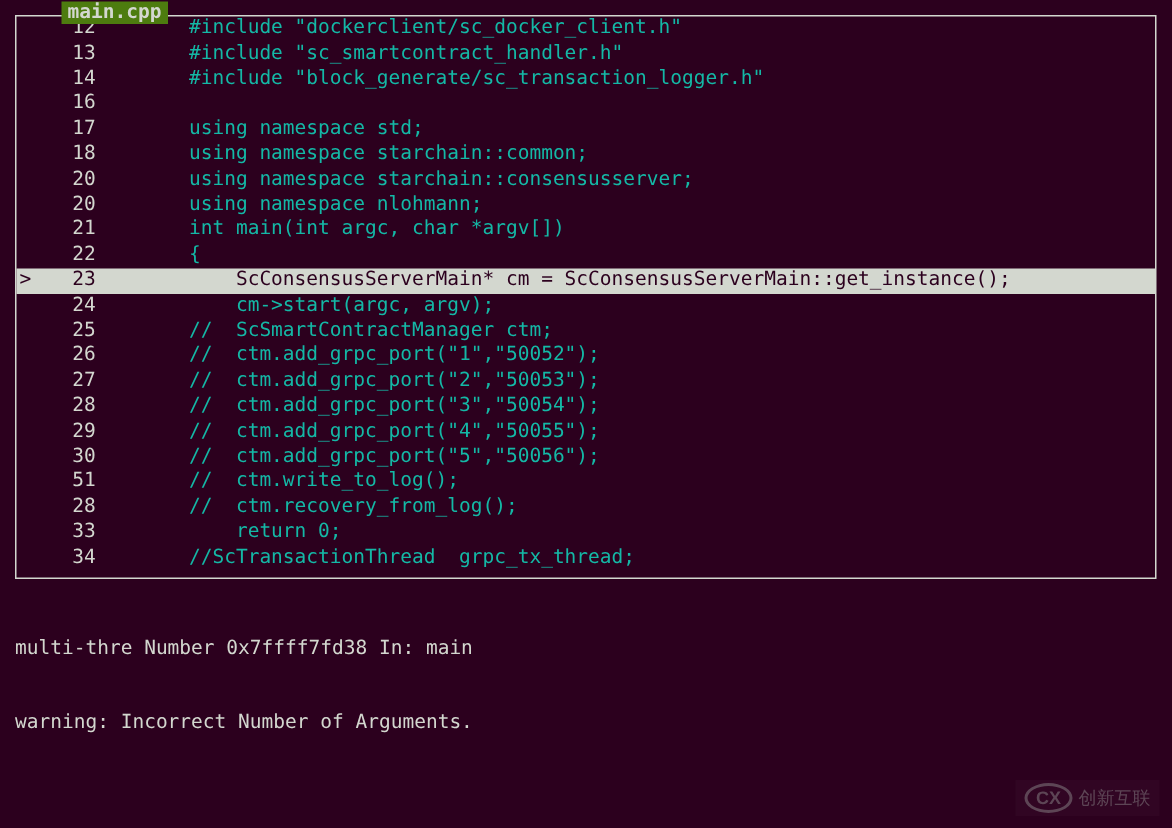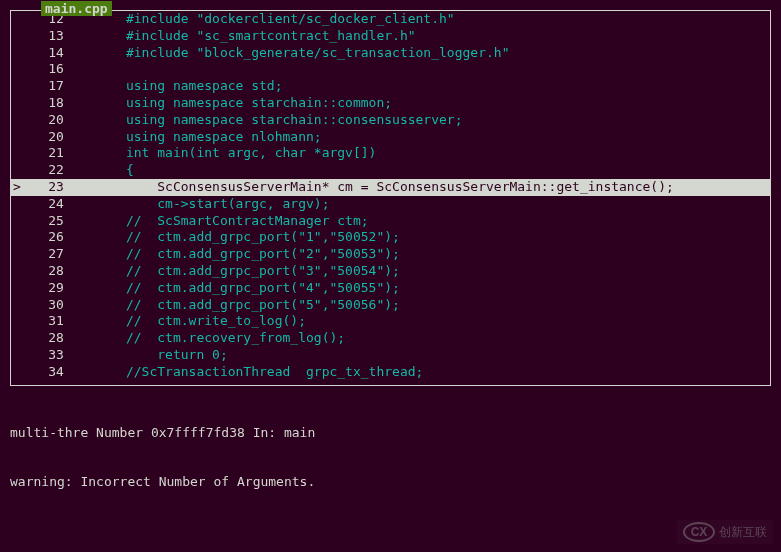--- a/index.html
+++ b/index.html
@@ -119,21 +119,21 @@
         <div class="code-line"><span class="gutter"> </span><span class="lineno">21</span><span class="code-content">      int main(int argc, char *argv[])</span></div>
         <div class="code-line"><span class="gutter"> </span><span class="lineno">22</span><span class="code-content">      {</span></div>
         <div class="code-line current-line"><span class="gutter">&gt;</span><span class="lineno">23</span><span class="code-content">          ScConsensusServerMain* cm = ScConsensusServerMain::get_instance();</span></div>
         <div class="code-line"><span class="gutter"> </span><span class="lineno">24</span><span class="code-content">          cm-&gt;start(argc, argv);</span></div>
         <div class="code-line"><span class="gutter"> </span><span class="lineno">25</span><span class="code-content">      //  ScSmartContractManager ctm;</span></div>
         <div class="code-line"><span class="gutter"> </span><span class="lineno">26</span><span class="code-content">      //  ctm.add_grpc_port("1","50052");</span></div>
         <div class="code-line"><span class="gutter"> </span><span class="lineno">27</span><span class="code-content">      //  ctm.add_grpc_port("2","50053");</span></div>
         <div class="code-line"><span class="gutter"> </span><span class="lineno">28</span><span class="code-content">      //  ctm.add_grpc_port("3","50054");</span></div>
         <div class="code-line"><span class="gutter"> </span><span class="lineno">29</span><span class="code-content">      //  ctm.add_grpc_port("4","50055");</span></div>
         <div class="code-line"><span class="gutter"> </span><span class="lineno">30</span><span class="code-content">      //  ctm.add_grpc_port("5","50056");</span></div>
-        <div class="code-line"><span class="gutter"> </span><span class="lineno">31</span><span class="code-content">      //  ctm.write_to_log();</span></div>
+        <div class="code-line"><span class="gutter"> </span><span class="lineno">51</span><span class="code-content">      //  ctm.write_to_log();</span></div>
         <div class="code-line"><span class="gutter"> </span><span class="lineno">28</span><span class="code-content">      //  ctm.recovery_from_log();</span></div>
         <div class="code-line"><span class="gutter"> </span><span class="lineno">33</span><span class="code-content">          return 0;</span></div>
         <div class="code-line"><span class="gutter"> </span><span class="lineno">34</span><span class="code-content">      //ScTransactionThread  grpc_tx_thread;</span></div>
       </div>
   </div>
 
   <div class="output-area">
     <div>multi-thre Number 0x7ffff7fd38 In: main</div>
     <div>warning: Incorrect Number of Arguments.</div>
     

